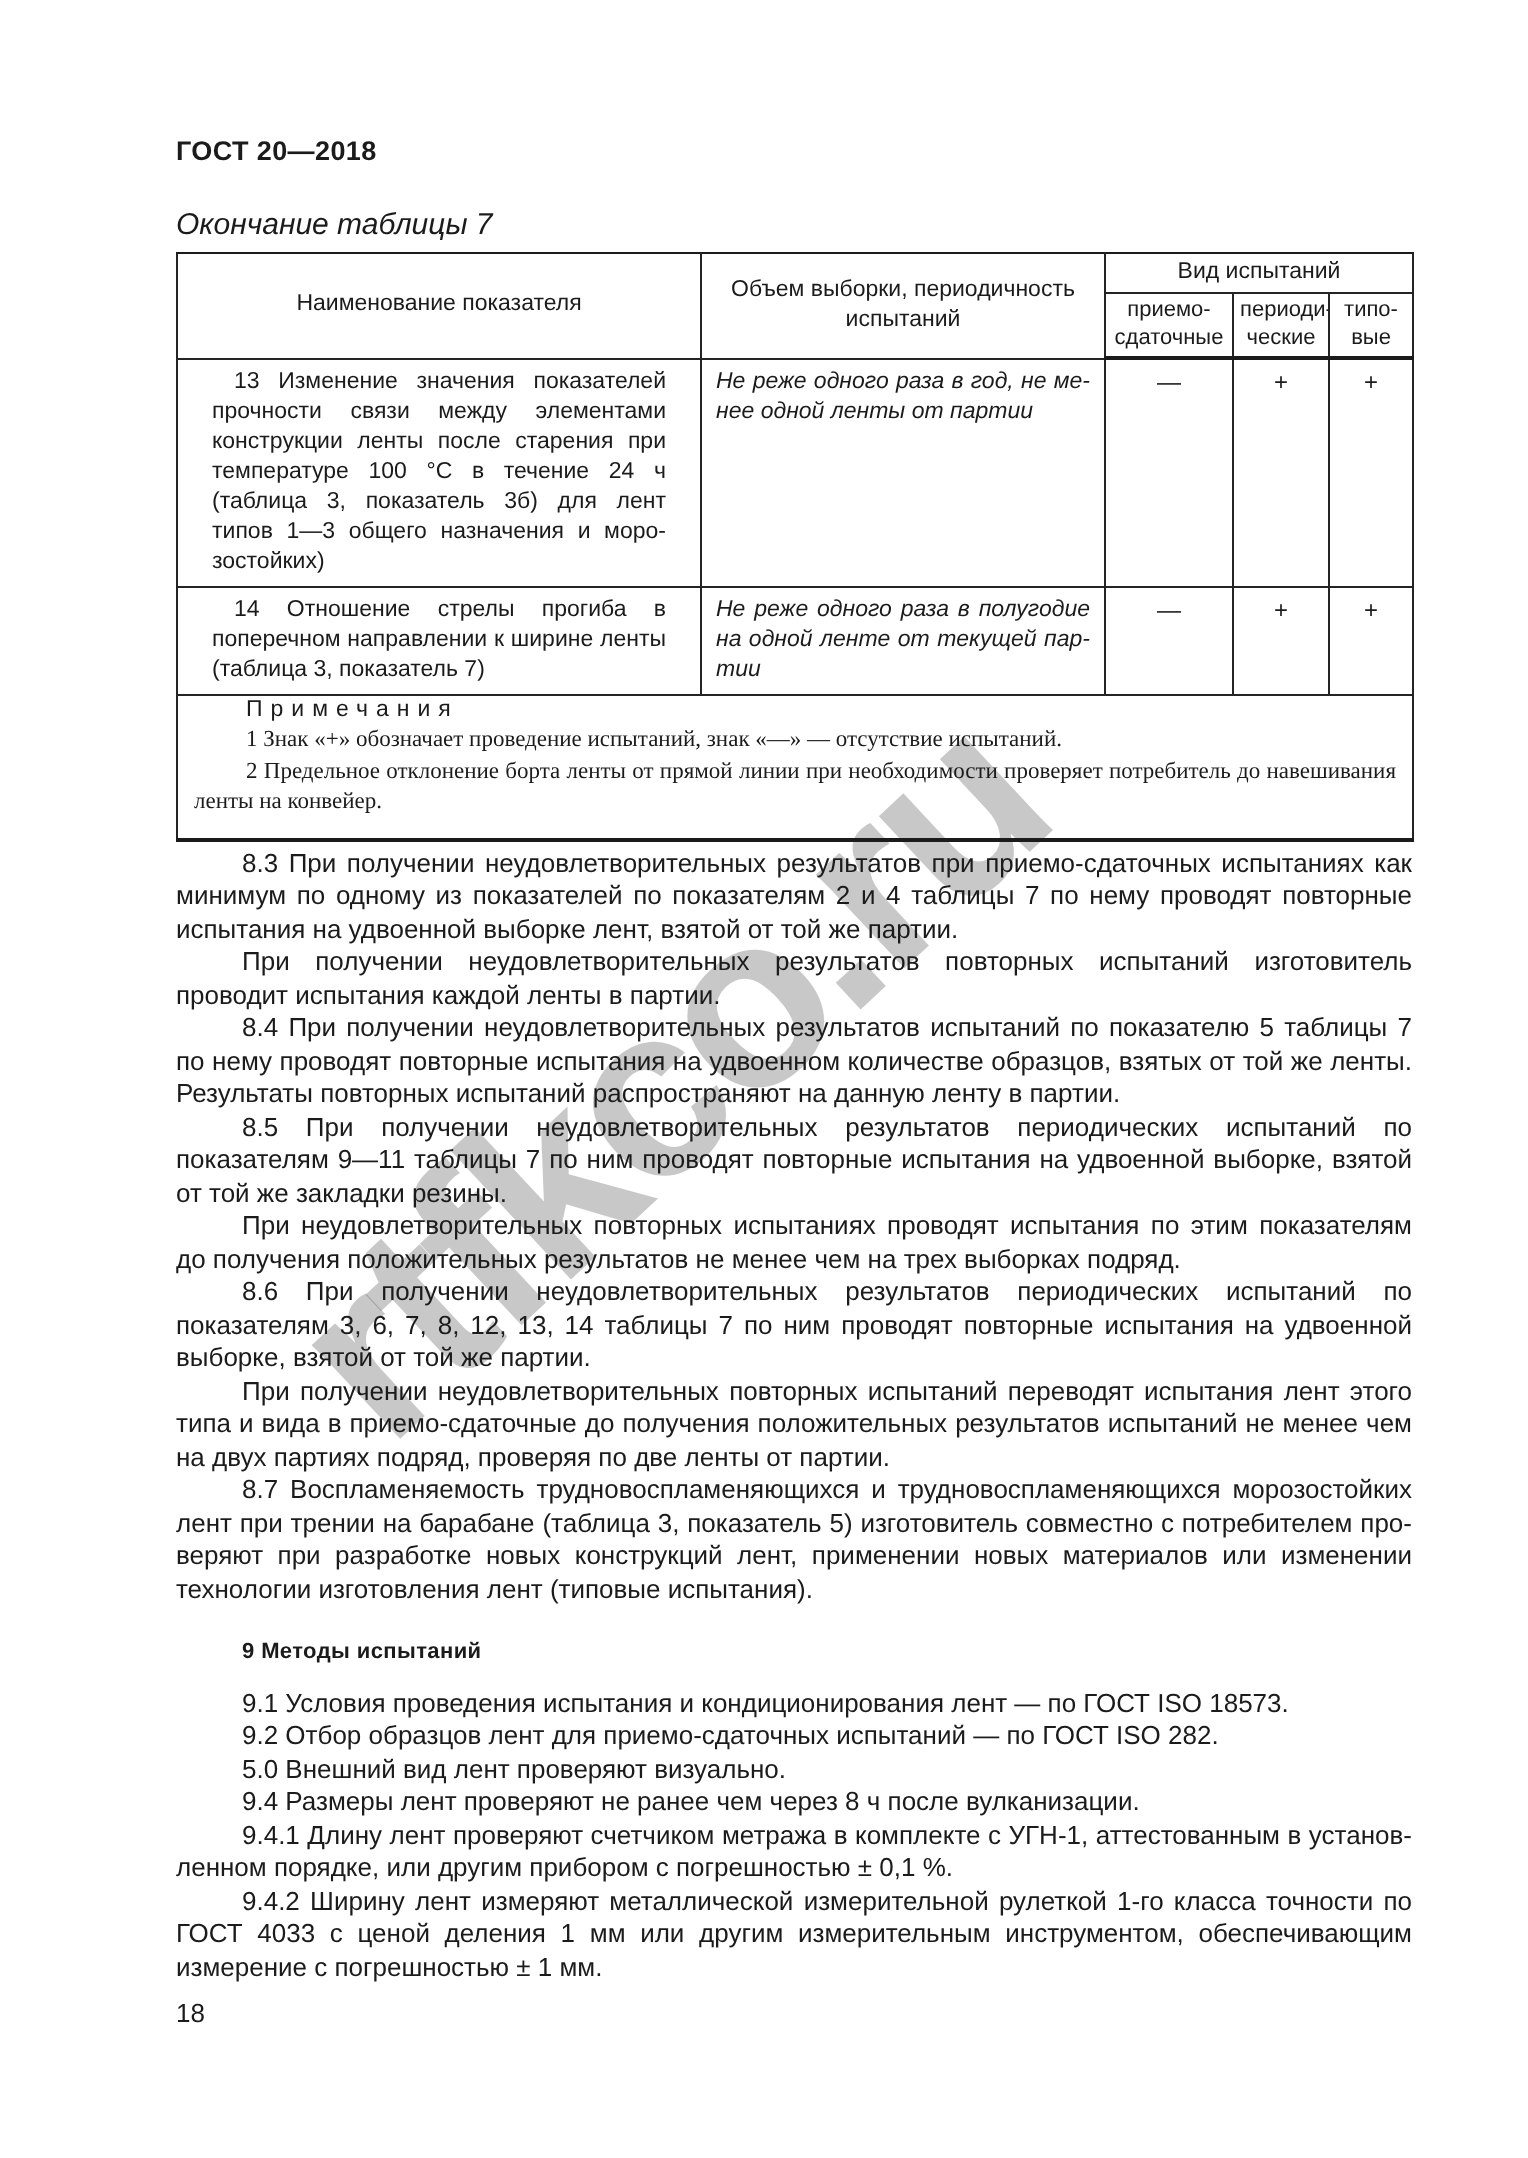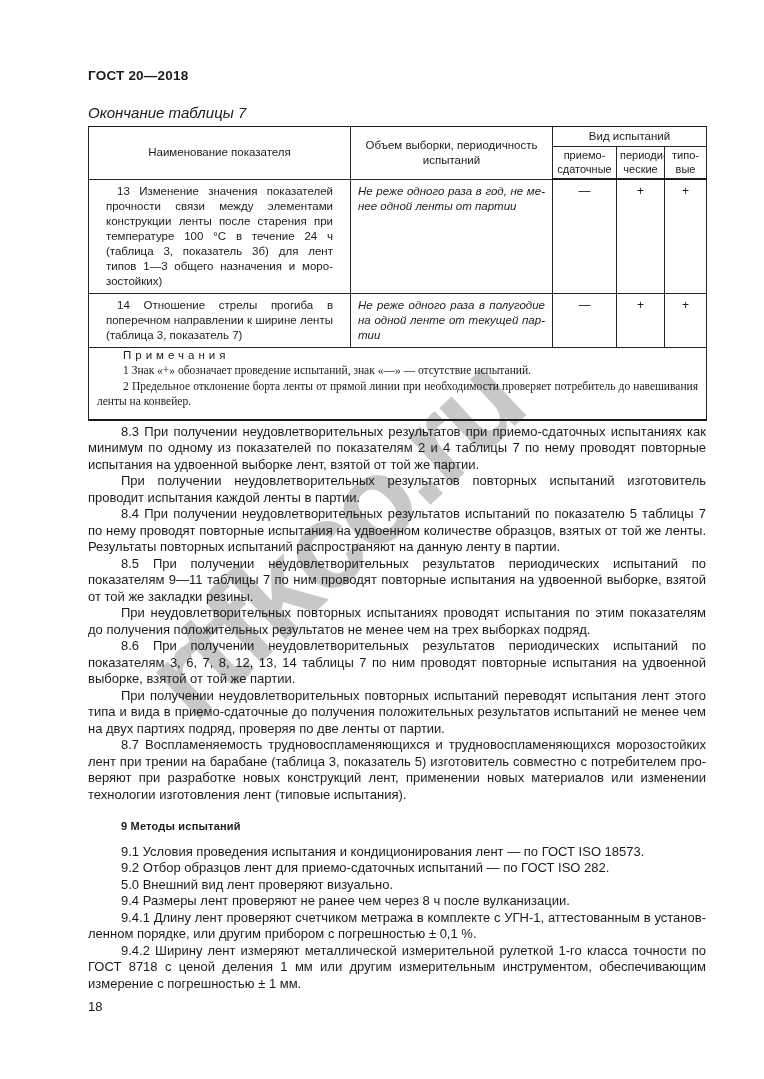--- a/index.html
+++ b/index.html
@@ -149,19 +149,19 @@
       <p class="para">При получении неудовлетворительных повторных испытаний переводят испытания лент этого типа и вида в приемо-сдаточные до получения положительных результатов испытаний не менее чем на двух партиях подряд, проверяя по две ленты от партии.</p>
       <p class="para">8.7 Воспламеняемость трудновоспламеняющихся и трудновоспламеняющихся морозостойких лент при трении на барабане (таблица 3, показатель 5) изготовитель совместно с потребителем про­веряют при разработке новых конструкций лент, применении новых материалов или изменении техно­логии изготовления лент (типовые испытания).</p>
 
       <h2 class="sec">9 Методы испытаний</h2>
 
       <p class="para">9.1 Условия проведения испытания и кондиционирования лент — по ГОСТ ISO 18573.</p>
       <p class="para">9.2 Отбор образцов лент для приемо-сдаточных испытаний — по ГОСТ ISO 282.</p>
       <p class="para">5.0 Внешний вид лент проверяют визуально.</p>
       <p class="para">9.4 Размеры лент проверяют не ранее чем через 8 ч после вулканизации.</p>
       <p class="para">9.4.1 Длину лент проверяют счетчиком метража в комплекте с УГН-1, аттестованным в установ­ленном порядке, или другим прибором с погрешностью ± 0,1 %.</p>
-      <p class="para">9.4.2 Ширину лент измеряют металлической измерительной рулеткой 1-го класса точности по ГОСТ 8718 с ценой деления 1 мм или другим измерительным инструментом, обеспечивающим измере­ние с погрешностью ± 1 мм.</p>
+      <p class="para">9.4.2 Ширину лент измеряют металлической измерительной рулеткой 1-го класса точности по ГОСТ 4033 с ценой деления 1 мм или другим измерительным инструментом, обеспечивающим измере­ние с погрешностью ± 1 мм.</p>
     </div>
 
     <div class="page-num">18</div>
 
   </div>
 </div>
 
 </body></html>

